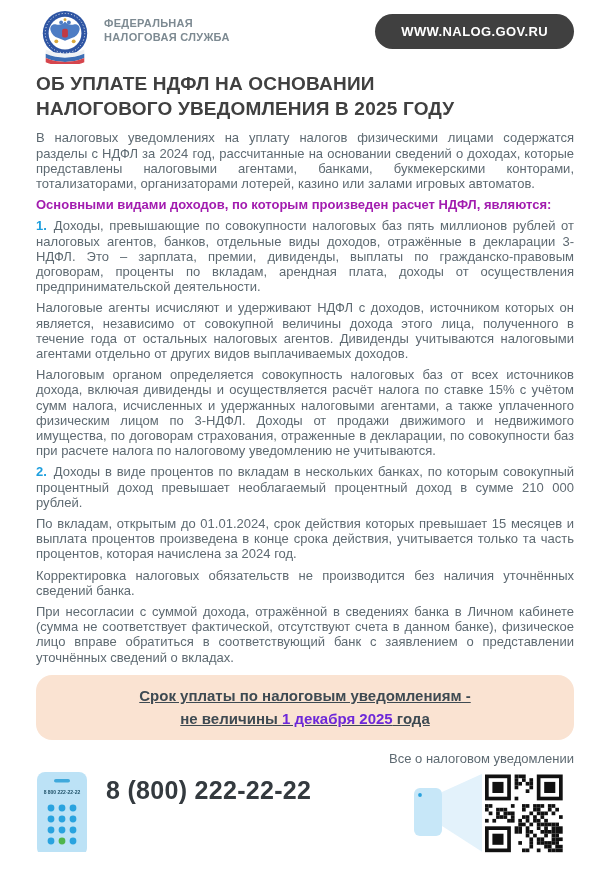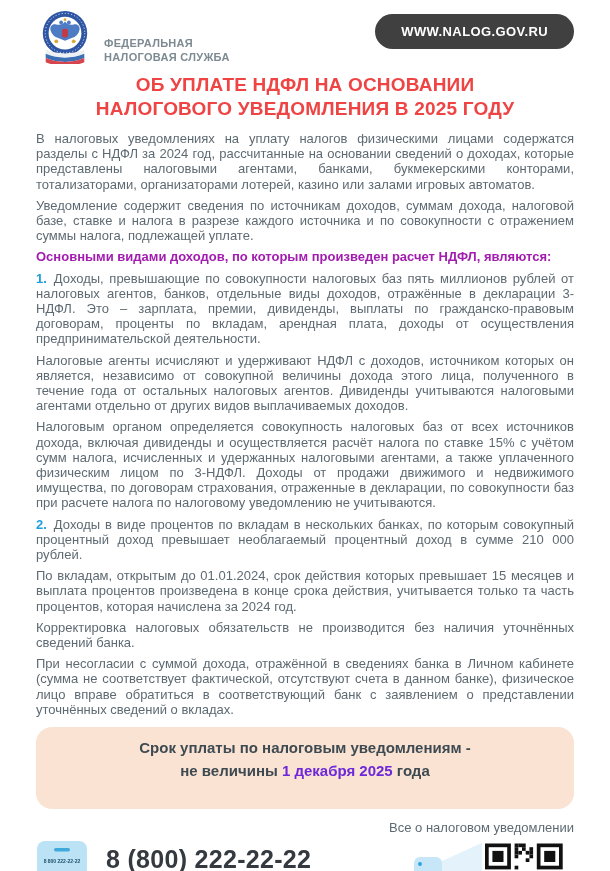--- a/index.html
+++ b/index.html
@@ -6,43 +6,43 @@
   html,body { background:#e9e9e9; }
   body { font-family:"Liberation Sans", sans-serif; }
   .page {
     width:610px; height:871px; margin:0 auto; background:#ffffff;
     padding:10px 36px 0 36px; overflow:hidden; position:relative;
   }
   
   .header { display:flex; align-items:flex-start; }
   .brand { display:flex; align-items:flex-start; gap:10px; }
   .emblem { width:58px; height:54px; flex:0 0 auto; }
-  .agency { margin-top:26px; font-size:11px; font-weight:700; color:#7d8a92; letter-spacing:.3px; line-height:1.3; }
+  .agency { margin-top:6px; font-size:11px; font-weight:700; color:#7d8a92; letter-spacing:.3px; line-height:1.3; }
   .site-btn {
     margin-left:auto; margin-top:4px; background:#404040; color:#ffffff;
     font-size:13px; font-weight:700; letter-spacing:.4px;
     padding:10px 26px; border-radius:19px; border:none; cursor:pointer;
     font-family:"Liberation Sans", sans-serif;
   }
   
   h1.title {
-    margin:8px 0 9px; text-align:center; font-size:19px; font-weight:800;
-    color:#ef4444; line-height:1.3; letter-spacing:.2px;
+    margin:8px 0 9px; font-size:19px; font-weight:800;
+    color:#404040; line-height:1.3; letter-spacing:.2px;
   }
   
   .content p {
     font-size:13px; line-height:1.17; color:#5e6a72;
     text-align:justify; margin:0 0 6px;
   }
   .content p.lead-heading { font-weight:800; color:#a21caf; text-align:left; margin:2px 0 6px; }
   .num { color:#1e9fde; font-weight:800; margin-right:7px; }
   
   .deadline {
-    background:#fae3d2; border-radius:16px; padding:9px 14px 26px; margin:10px 0 0;
-    text-align:center; font-size:15px; font-weight:800; color:#3e4a52; line-height:1.55;
+    background:#fae3d2; border-radius:16px; padding:9px 14px 10px; margin:10px 0 0;
+    text-align:center; font-size:15px; font-weight:800; color:#3e4a52; line-height:1.55;text-decoration:underline;
   }
   .deadline .red { color:#6d28d9; }
   
   .qr-caption { margin:11px 0 6px; text-align:right; font-size:13px; color:#5e6a72; }
   .footer-row { display:flex; align-items:flex-start; }
   .phone-svg { width:52px; height:80px; flex:0 0 auto; }
   .phone-block { margin-left:18px; margin-top:4px; }
   .phone-number { font-size:25px; font-weight:800; color:#343a3f; letter-spacing:.3px; }
   .scan-svg { margin-left:auto; width:172px; height:82px; }
 </style>
@@ -76,21 +76,20 @@
     <button class="site-btn">WWW.NALOG.GOV.RU</button>
   </div>
 
   <h1 class="title">
     <span>ОБ УПЛАТЕ НДФЛ НА ОСНОВАНИИ</span><br>
     <span>НАЛОГОВОГО УВЕДОМЛЕНИЯ В 2025 ГОДУ</span>
   </h1>
 
   <div class="content">
     <p>В налоговых уведомлениях на уплату налогов физическими лицами содержатся разделы с НДФЛ за 2024 год, рассчитанные на основании сведений о доходах, которые представлены налоговыми агентами, банками, букмекерскими конторами, тотализаторами, организаторами лотерей, казино или залами игровых автоматов.</p>
-    <p>Уведомление содержит сведения по источникам доходов, суммам дохода, налоговой базе, ставке и налога в разрезе каждого источника и по совокупности с отражением суммы налога, подлежащей уплате.</p>
     <p class="lead-heading">Основными видами доходов, по которым произведен расчет НДФЛ, являются:</p>
     <p><span class="num">1.</span><span>Доходы, превышающие по совокупности налоговых баз пять миллионов рублей от налоговых агентов, банков, отдельные виды доходов, отражённые в декларации 3-НДФЛ. Это – зарплата, премии, дивиденды, выплаты по гражданско-правовым договорам, проценты по вкладам, арендная плата, доходы от осуществления предпринимательской деятельности.</span></p>
     <p>Налоговые агенты исчисляют и удерживают НДФЛ с доходов, источником которых он является, независимо от совокупной величины дохода этого лица, полученного в течение года от остальных налоговых агентов. Дивиденды учитываются налоговыми агентами отдельно от других видов выплачиваемых доходов.</p>
     <p>Налоговым органом определяется совокупность налоговых баз от всех источников дохода, включая дивиденды и осуществляется расчёт налога по ставке 15% с учётом сумм налога, исчисленных и удержанных налоговыми агентами, а также уплаченного физическим лицом по 3-НДФЛ. Доходы от продажи движимого и недвижимого имущества, по договорам страхования, отраженные в декларации, по совокупности баз при расчете налога по налоговому уведомлению не учитываются.</p>
     <p><span class="num">2.</span><span>Доходы в виде процентов по вкладам в нескольких банках, по которым совокупный процентный доход превышает необлагаемый процентный доход в сумме 210 000 рублей.</span></p>
     <p>По вкладам, открытым до 01.01.2024, срок действия которых превышает 15 месяцев и выплата процентов произведена в конце срока действия, учитывается только та часть процентов, которая начислена за 2024 год.</p>
     <p>Корректировка налоговых обязательств не производится без наличия уточнённых сведений банка.</p>
     <p>При несогласии с суммой дохода, отражённой в сведениях банка в Личном кабинете (сумма не соответствует фактической, отсутствуют счета в данном банке), физическое лицо вправе обратиться в соответствующий банк с заявлением о представлении уточнённых сведений о вкладах.</p>
   </div>
 

